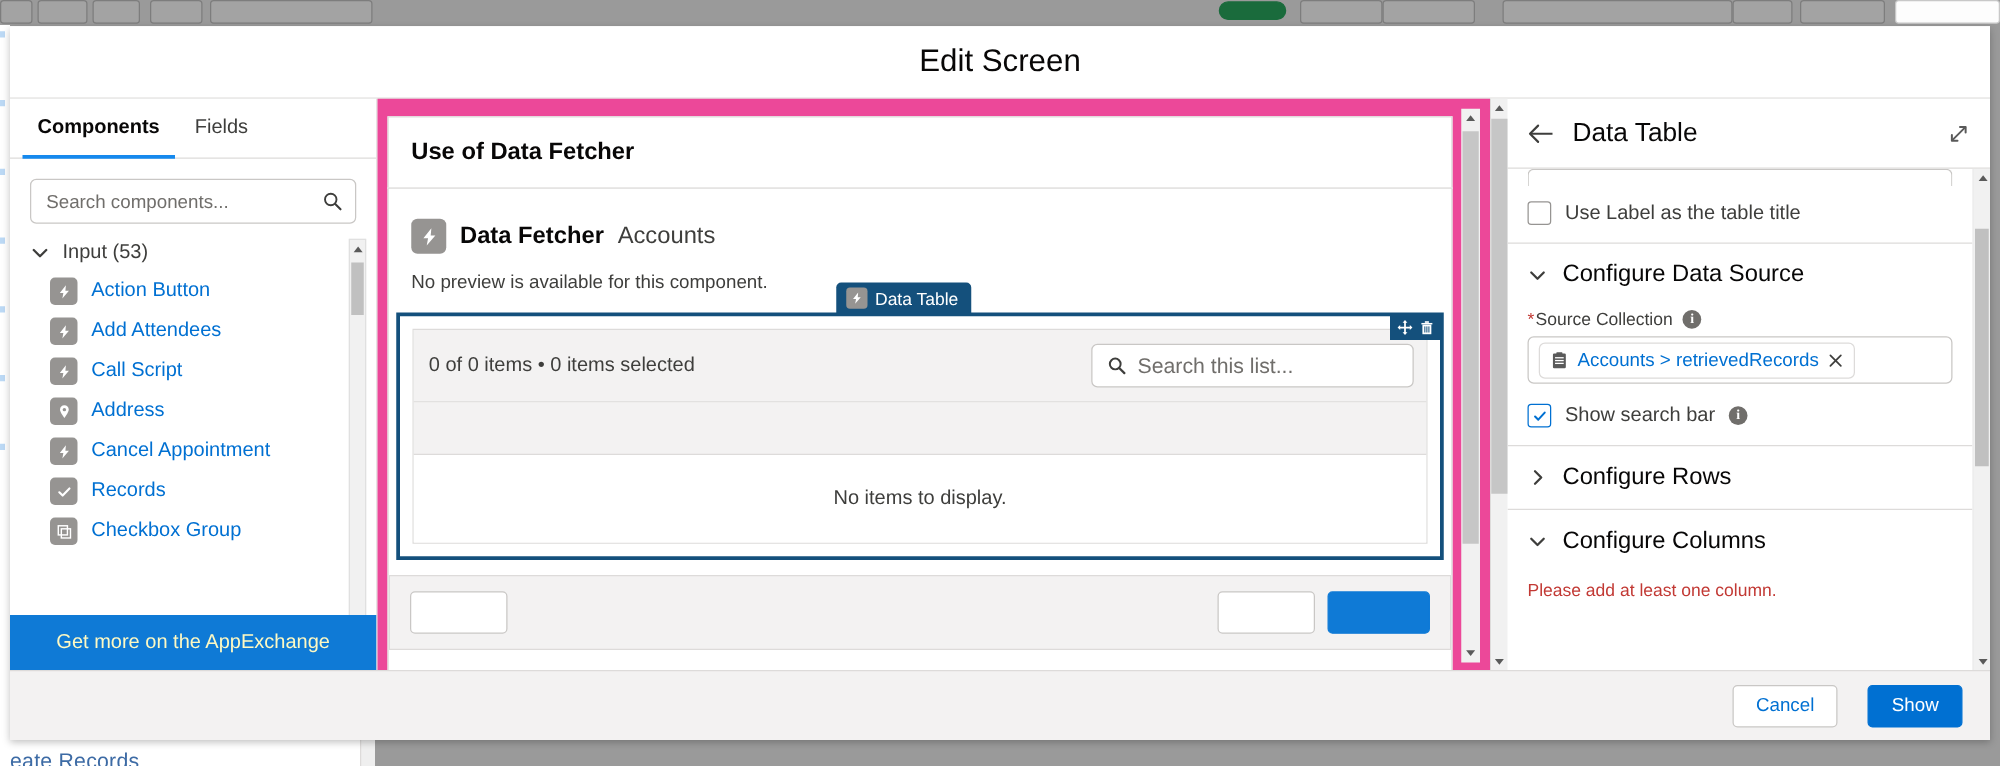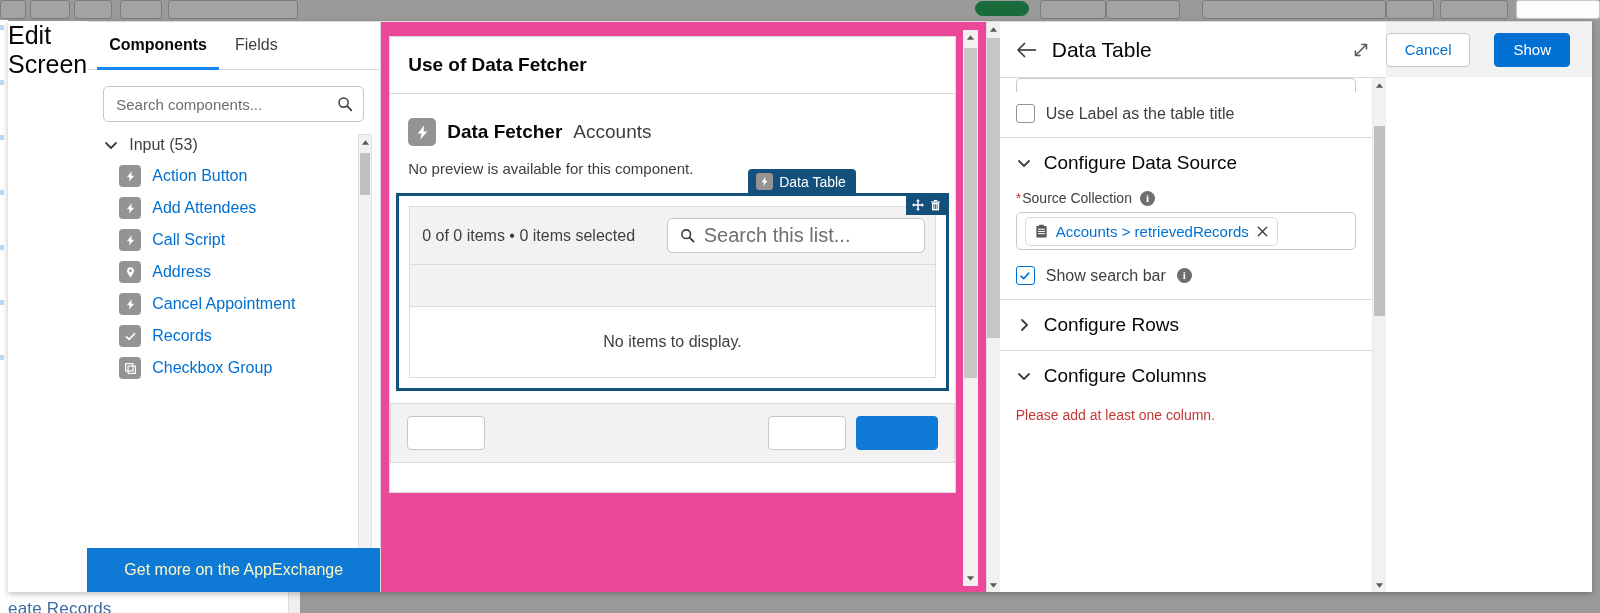--- a/index.html
+++ b/index.html
@@ -43,21 +43,21 @@
     position: absolute; left: 288px; top: 560px; width: 12px; height: 53px;
     background: #efefef; border-left: 1px solid #dddbda;
   }
 
   
   #modal {
     position: absolute; left: 8px; top: 21px;
     width: 1584px; height: 571px;
     background: #ffffff;
     box-shadow: 0 2px 6px rgba(0,0,0,.25);
-    display: flex; flex-direction: row;
+    display: flex; flex-direction: column;
   }
   #modal-header {
     height: 57px; flex: 0 0 57px;
     display: flex; align-items: center; justify-content: center;
     background: #ffffff;
   }
   #modal-title {
     font-size: 25px; color: #080707; font-weight: 400;
   }
   #modal-body {
@@ -224,21 +224,21 @@
     background: #f3f2f2; border-bottom: 1px solid #dddbda;
     height: 58px; display: flex; align-items: center;
     justify-content: space-between; padding: 0 10px 0 12px;
   }
   #dt-count { font-size: 16px; color: #3e3e3c; }
   #dt-search {
     width: 258px; height: 35px; background: #fff;
     border: 1px solid #c9c7c5; border-radius: 5px;
     display: flex; align-items: center; gap: 9px; padding: 0 12px;
   }
-  #dt-search .ph { font-size: 20px; color: #706e6b; }
+  #dt-search .ph { font-size: 17px; color: #706e6b; }
   #dt-colrow { height: 42px; background: #f3f2f2; border-bottom: 1px solid #dddbda; }
   #dt-empty {
     height: 70px; display: flex; align-items: center; justify-content: center;
     font-size: 16px; color: #3e3e3c; background: #fff;
   }
 
   #screen-footer-card {
     margin-top: 12px; background: #f3f2f2; border: 1px solid #dddbda;
     height: 60px; display: flex; align-items: center;
     padding: 0 16px; justify-content: space-between;

